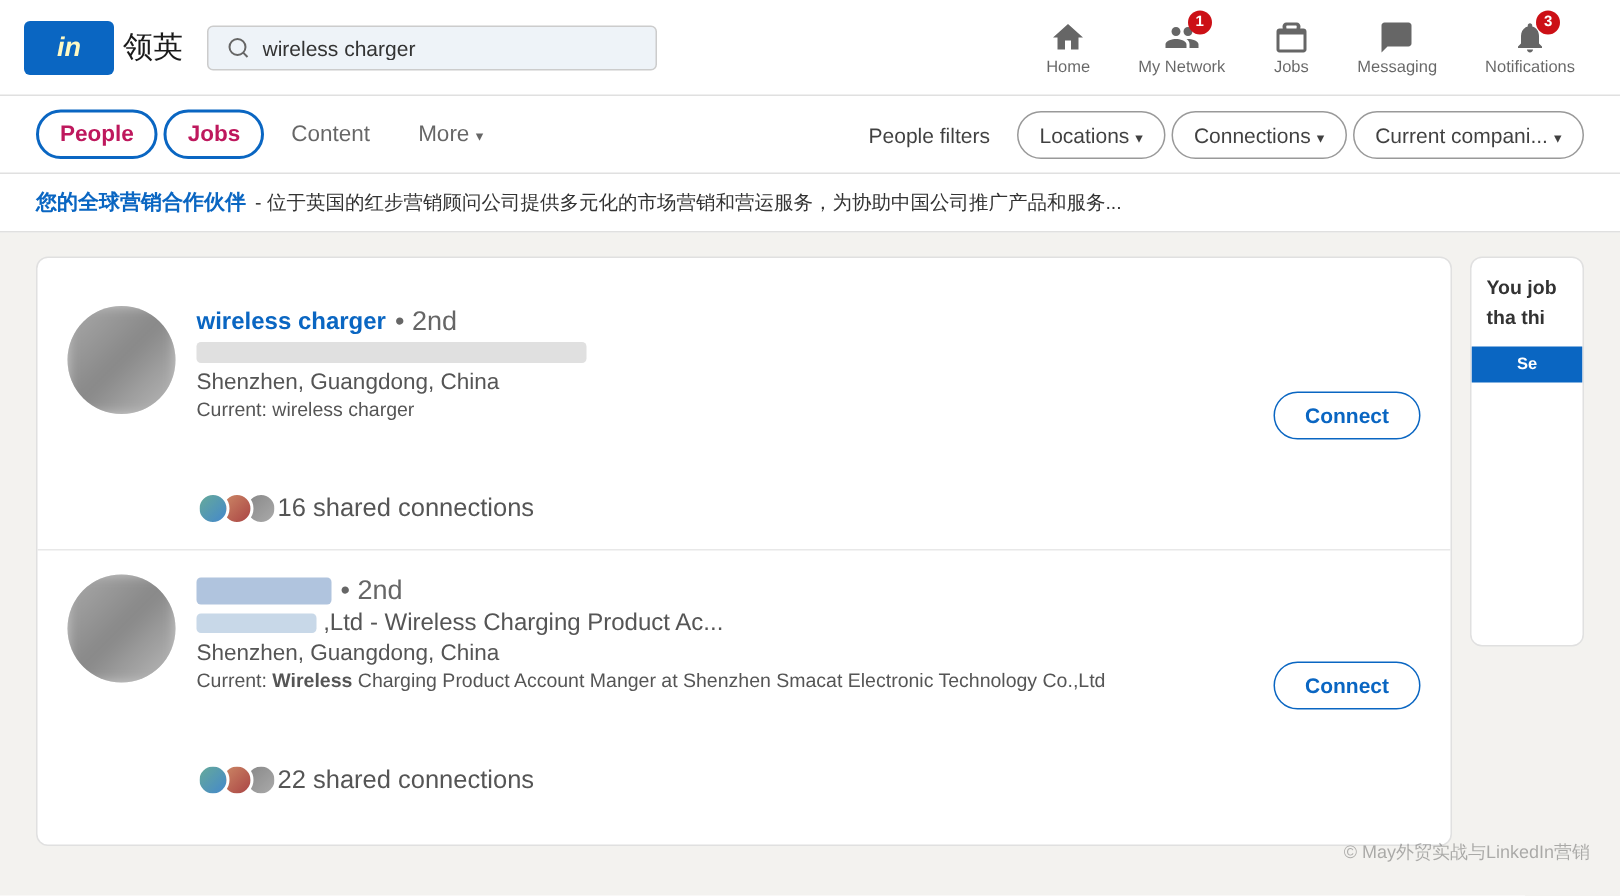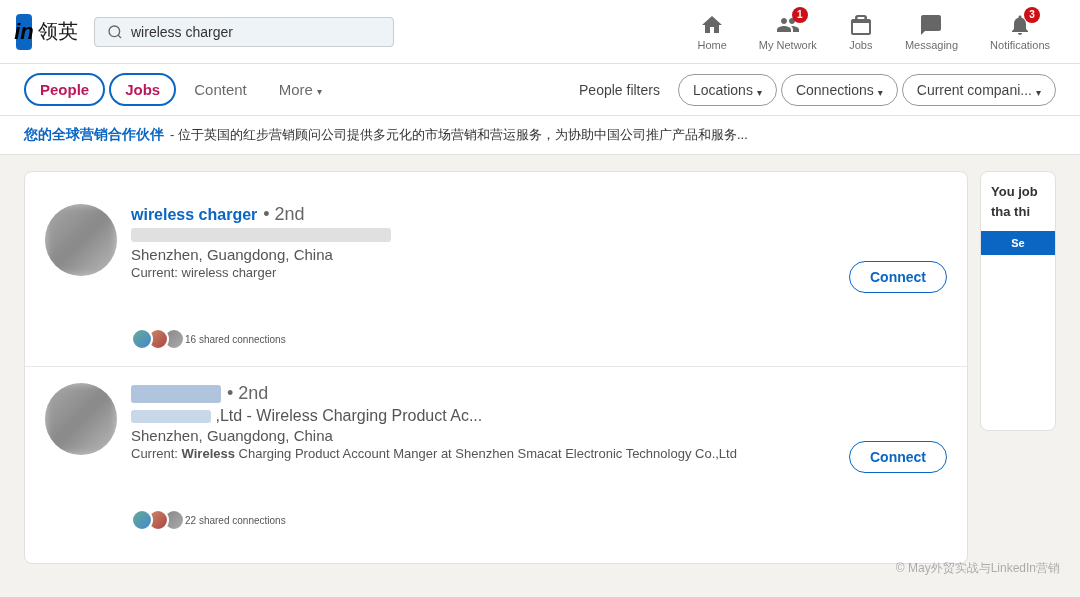--- a/index.html
+++ b/index.html
@@ -19,27 +19,27 @@
       gap: 8px;
     }
     .logo-area {
       display: flex;
       align-items: center;
       gap: 6px;
       margin-right: 8px;
       flex-shrink: 0;
     }
     .linkedin-logo {
-      width: 16px; height: 36px;
+      width: 60px; height: 36px;
       background: #0a66c2;
       border-radius: 4px;
       display: flex; align-items: center; justify-content: center;
-      color: #000000;
+      color: #fef9c3;
       font-weight: 900;
-      font-size: 22px;
+      font-size: 18px;
       font-style: italic;
     }
     .logo-text {
       font-size: 20px;
       color: #1a1a1a;
       font-weight: 500;
     }
     .search-bar {
       display: flex;
       align-items: center;
@@ -242,21 +242,21 @@
     }
     .result-current {
       font-size: 13px;
       color: #555;
       margin-bottom: 8px;
     }
     .result-shared {
       display: flex;
       align-items: center;
       gap: 6px;
-      font-size: 10px;
+      font-size: 17px;
       color: #555;
       margin-top: 48px;
     }
     .shared-avatars {
       display: flex;
     }
     .shared-avatar {
       width: 22px; height: 22px;
       border-radius: 50%;
       border: 2px solid #fff;

